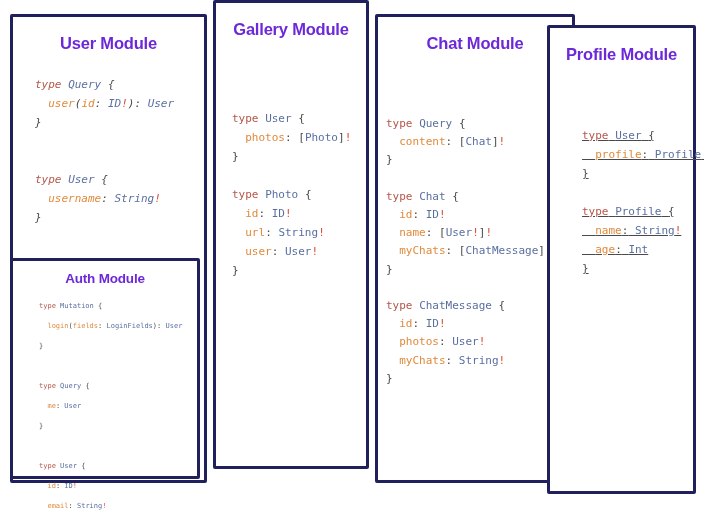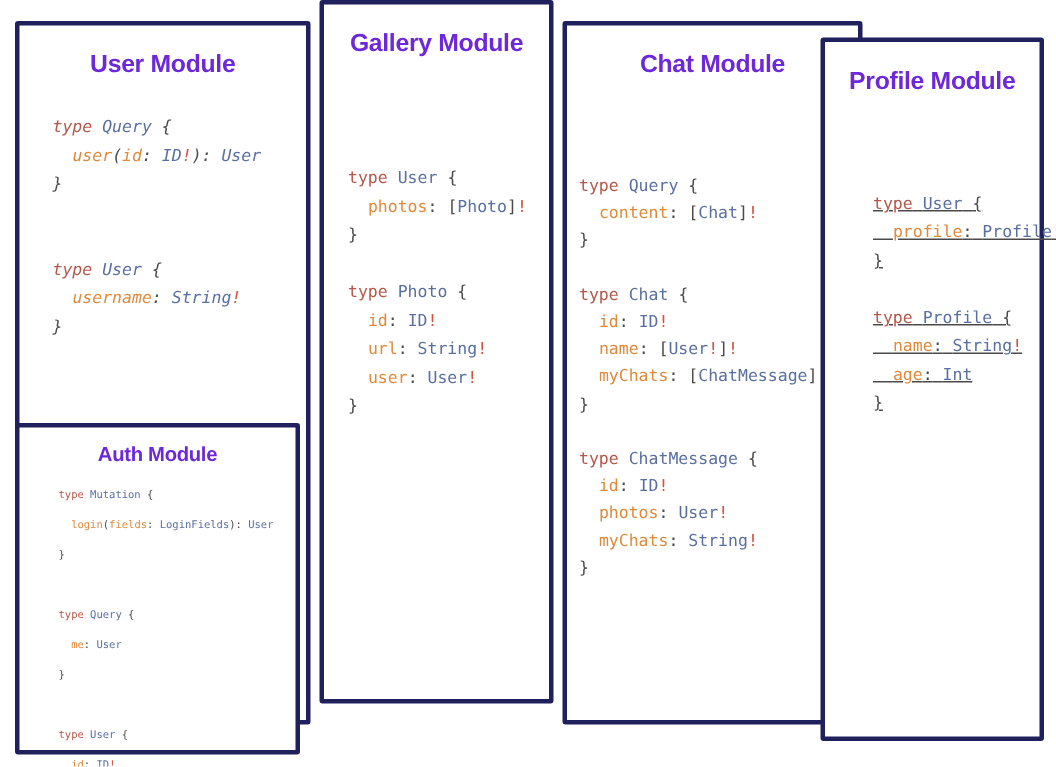--- a/index.html
+++ b/index.html
@@ -52,21 +52,21 @@
   .t-bang  { color: #d7503c; }   
 
   
   #panel-user    { left: 10px;  top: 14px;  width: 197px; height: 469px; }
   #panel-auth    { left: 10px;  top: 258px; width: 190px; height: 221px; }
   #panel-gallery { left: 213px; top: 0;  width: 156px; height: 469px; }
   #panel-chat    { left: 375px; top: 14px;  width: 200px; height: 469px; }
   #panel-profile { left: 547px; top: 14px;  width: 149px; height: 469px; margin-top: 11px; }
 
   
-  #panel-auth { z-index: 3; margin-top: 24px; }
+  #panel-auth { z-index: 3; }
 
   
   #panel-user    .panel-title,
   #panel-gallery .panel-title,
   #panel-chat    .panel-title,
   #panel-profile .panel-title {
     font-size: 16.5px;
     margin-top: 17px;
   }
   #panel-auth .panel-title {

